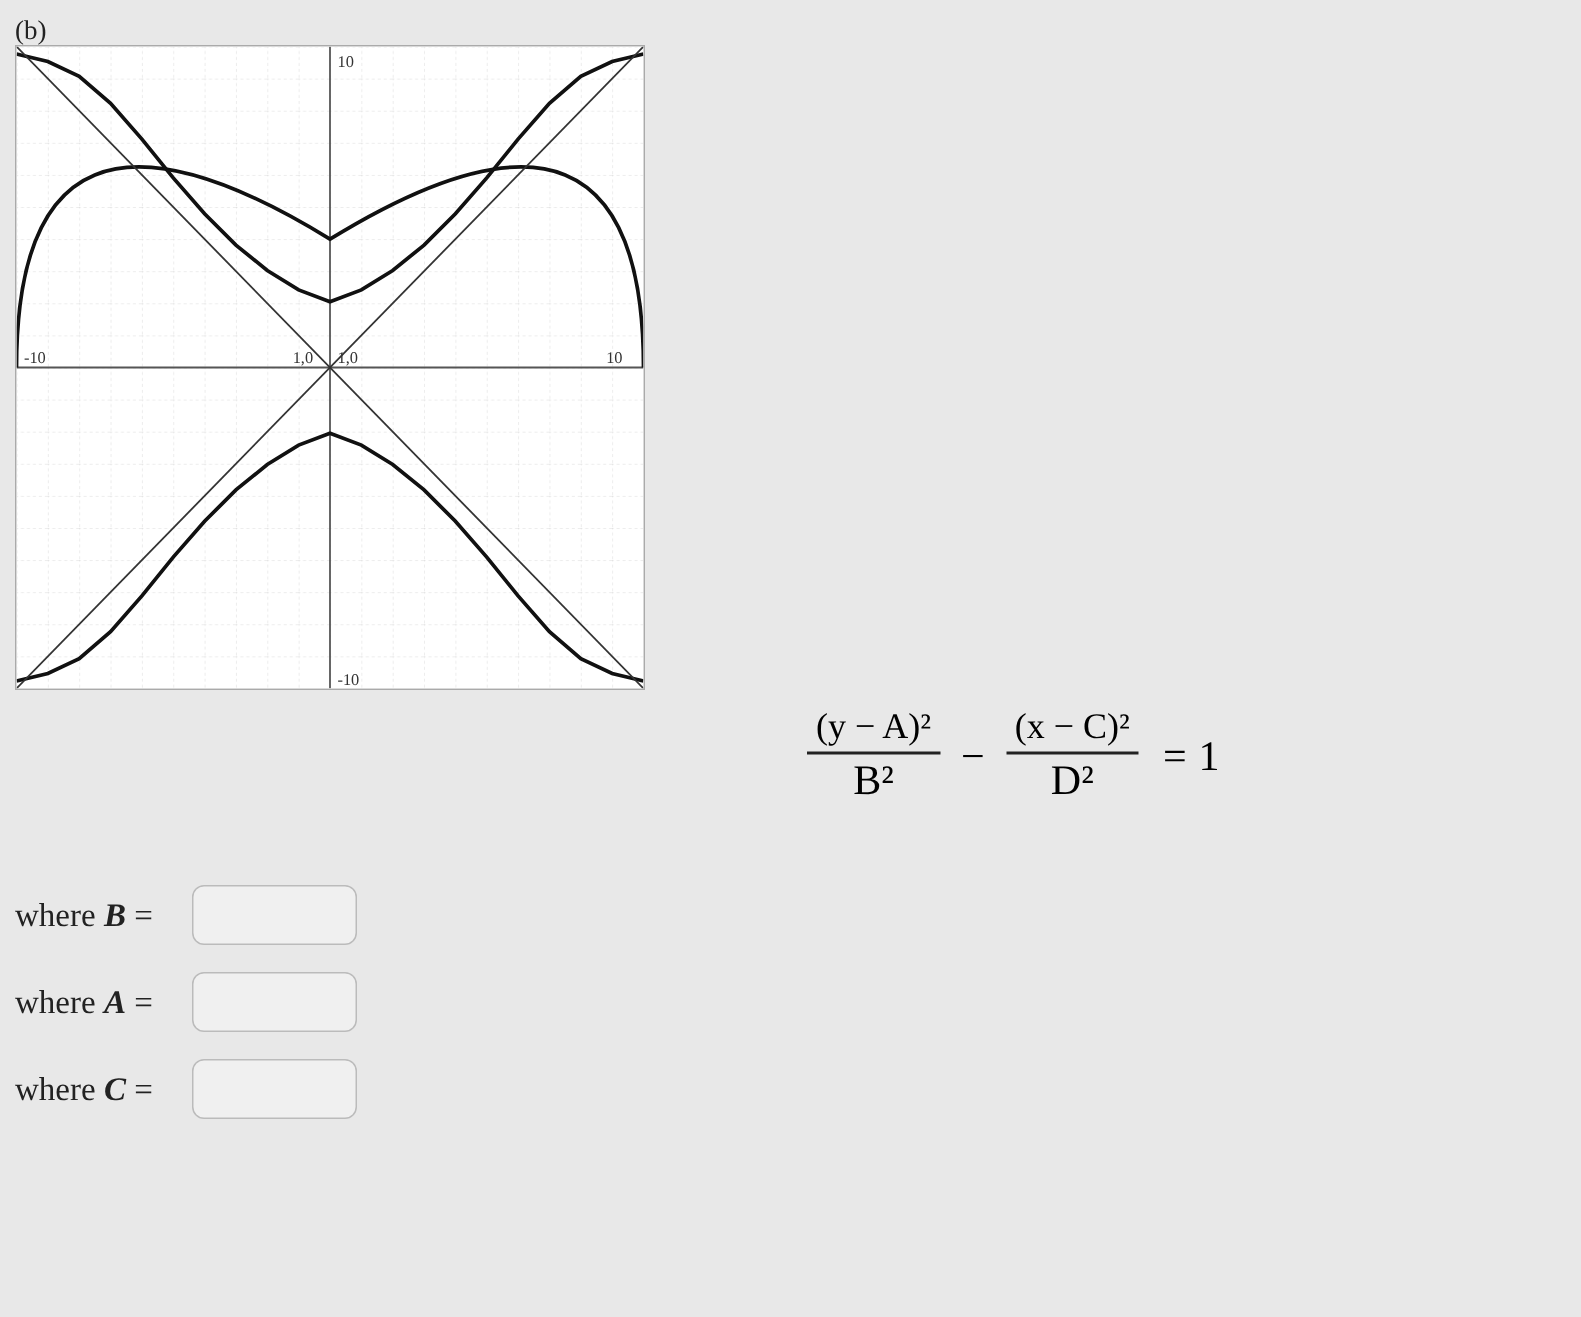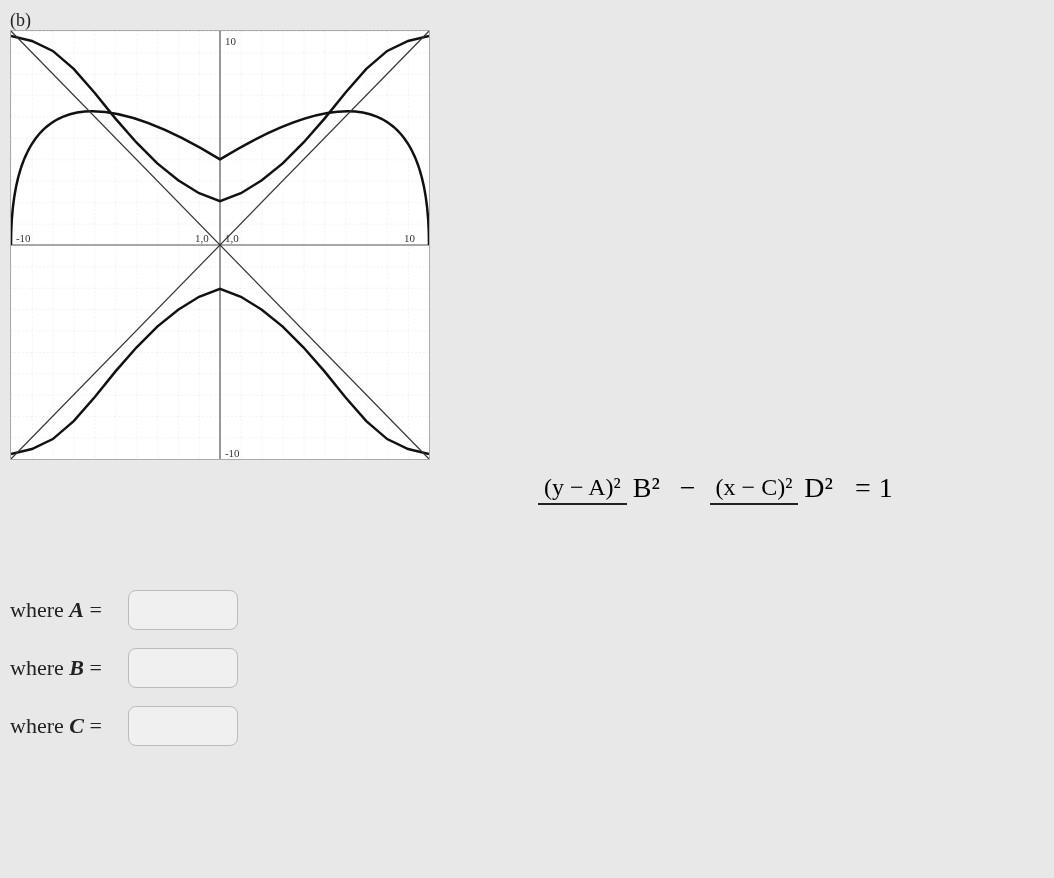--- a/index.html
+++ b/index.html
@@ -42,21 +42,21 @@
       position: absolute;
       top: 470px;
       left: 530px;
       display: flex;
       align-items: center;
       font-size: 26px;
     }
 
     .fraction {
       display: inline-flex;
-      flex-direction: row;
+      flex-direction: column;
       align-items: center;
       margin: 0 8px;
     }
     .fraction .numerator {
       border-bottom: 2px solid #222;
       padding: 2px 6px;
       font-size: 24px;
     }
     .fraction .denominator {
       padding: 2px 6px;
@@ -206,24 +206,24 @@
   <div class="fraction">
     <div class="numerator">(x − C)²</div>
     <div class="denominator">D²</div>
   </div>
   <span class="equals-sign">=</span>
   <span class="one">1</span>
 </div>
 
 <div class="inputs-area">
   <div class="input-row">
+    <span class="label-text">where <span class="bold-var">B</span> =</span>
+    <input type="text" value="" style="">
+  </div>
+  <div class="input-row">
     <span class="label-text">where <span class="bold-var">A</span> =</span>
-    <input type="text" value="" style="">
-  </div>
-  <div class="input-row">
-    <span class="label-text">where <span class="bold-var">B</span> =</span>
     <input type="text" value="" style="">
   </div>
   <div class="input-row">
     <span class="label-text">where <span class="bold-var">C</span> =</span>
     <input type="text" value="" style="">
   </div>
 </div>
 
 </body></html>

